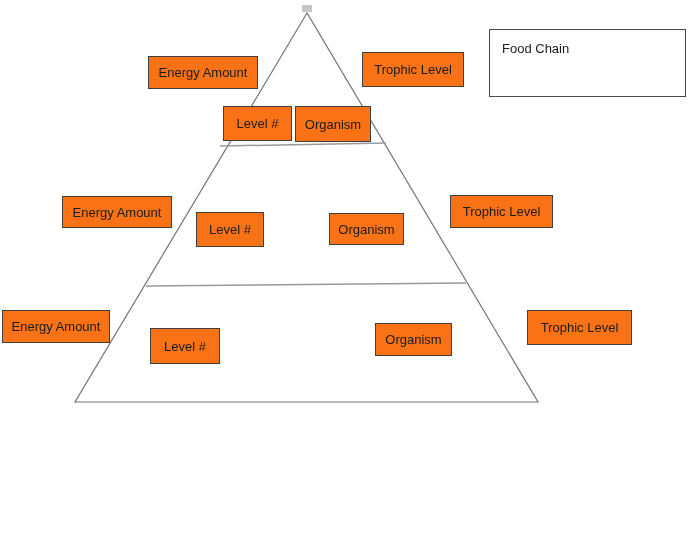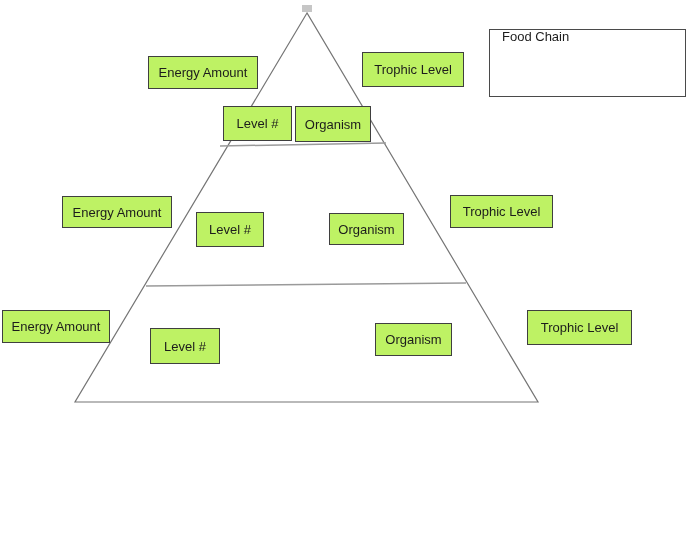--- a/index.html
+++ b/index.html
@@ -18,21 +18,21 @@
   .pyramid-svg {
     position: absolute;
     left: 0;
     top: 0;
     width: 700px;
     height: 550px;
   }
   .label-box {
     position: absolute;
     box-sizing: border-box;
-    background: #bef264;
+    background: #f97316;
     border: 1px solid #3f3f3f;
     display: flex;
     align-items: center;
     justify-content: center;
     font-size: 13px;
     color: #1c1c1c;
     white-space: nowrap;
   }
   .label-text {
     line-height: 1;
@@ -42,21 +42,21 @@
     left: 489px;
     top: 29px;
     width: 197px;
     height: 68px;
     box-sizing: border-box;
     background: #ffffff;
     border: 1px solid #4a4a4a;
     display: flex;
     flex-direction: column;
     justify-content: space-between;
-    padding: 0 12px 11px 12px;
+    padding: 12px 12px 11px 12px;
     font-size: 13px;
     color: #1c1c1c;
   }
   .food-chain-card .line {
     line-height: 1;
     white-space: nowrap;
   }
 </style>
 </head>
 <body>

